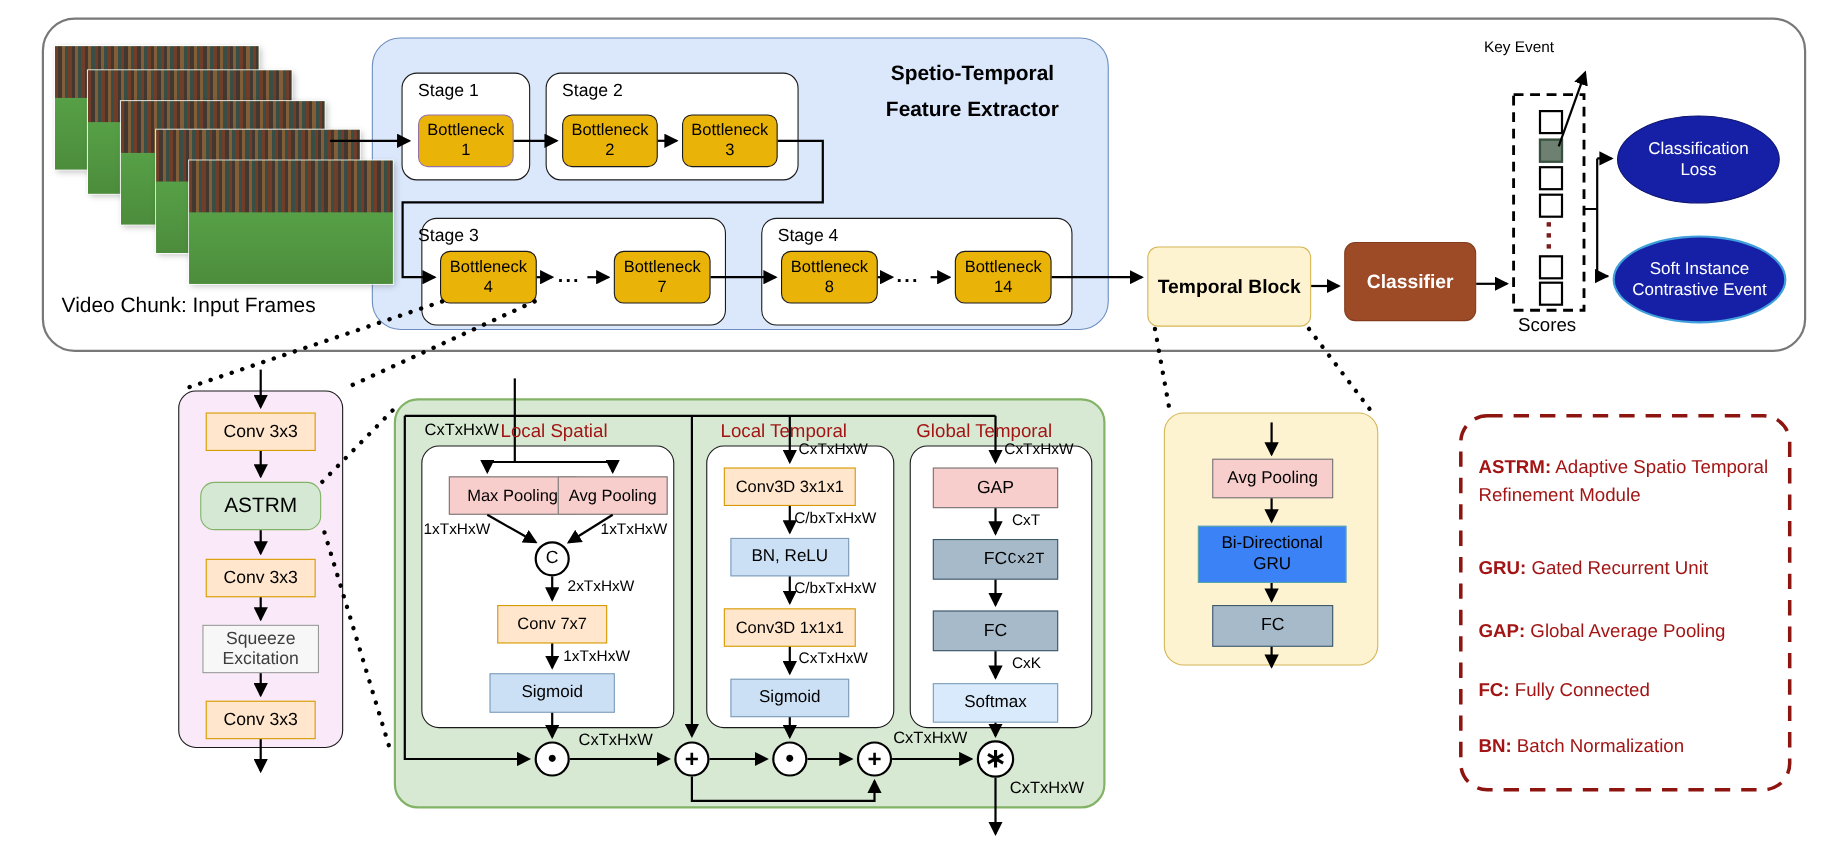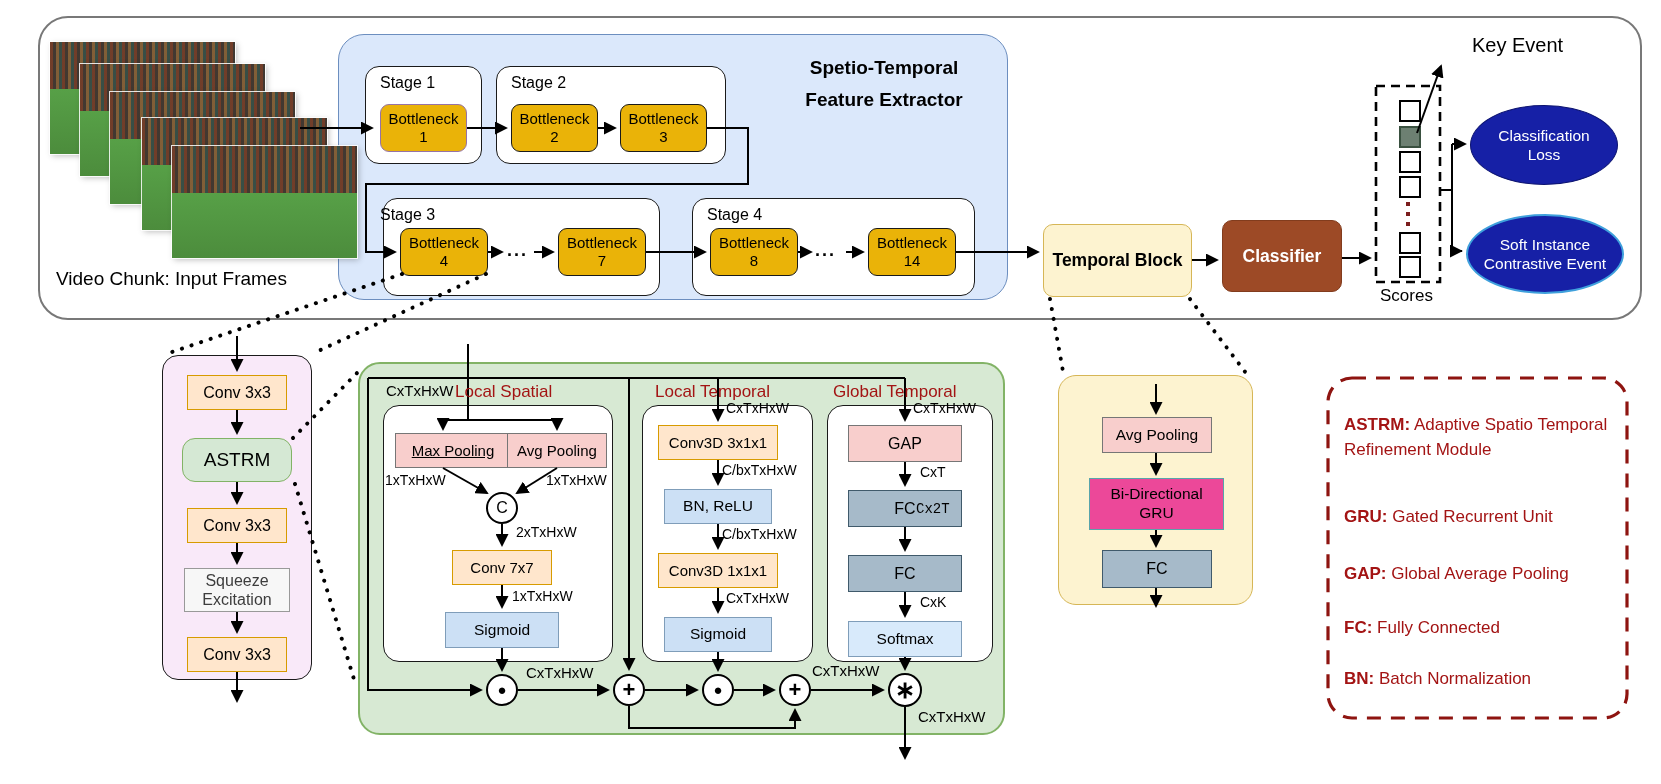--- a/index.html
+++ b/index.html
@@ -10,21 +10,21 @@
   .col{flex-direction:column;}
   .lbl{position:absolute;z-index:3;white-space:nowrap;}
   .container{z-index:0;}
   .stage{background:#fff;border:1.7px solid #1a1a1a;border-radius:14px;}
   .bneck{background:#eab308;border:1.5px solid #1a1a1a;border-radius:9px;}
   .orangebx{background:#ffe6cc;border:1.6px solid #d79b00;}
   .pinkbx{background:#f8cecc;border:1.5px solid #767676;}
   .bluebx{background:#cce0f5;border:1.5px solid #7f9db9;}
   .lightbluebx{background:#d8eafb;border:1.5px solid #7f9db9;}
   .steelbx{background:#a6bac9;border:1.5px solid #405a6b;}
-  .tealbx{background:#ec4899;border:1.5px solid #58a4ab;}
+  .tealbx{background:#3b82f6;border:1.5px solid #58a4ab;}
   .whitepanel{background:#fff;border:1.8px solid #1a1a1a;border-radius:16px;}
   .opc{background:#fff;border:2px solid #000;border-radius:50%;font-weight:bold;z-index:2;}
   .dim{font-size:14px;}
   .branch-title{color:#a31414;font-size:17px;}
   .videoframe{position:absolute;width:185px;height:112px;z-index:1;
      background:
        repeating-linear-gradient(90deg, rgba(125,35,35,.75) 0 3px, rgba(62,28,45,.75) 3px 6px,
          rgba(165,64,52,.6) 6px 9px, rgba(45,45,75,.65) 9px 12px) top/100% 42% no-repeat,
        linear-gradient(180deg,#57a047 0,#4c8c3c 100%) bottom/100% 58% no-repeat,#4c8c3c;
      box-shadow:0 0 0 1px rgba(255,255,255,.85), 2px 2px 6px rgba(0,0,0,.25);}
@@ -106,21 +106,21 @@
   <div class="sq" style="left:1399px;top:100px;"></div>
   <div class="sq filled" style="left:1399px;top:126px;"></div>
   <div class="sq" style="left:1399px;top:151px;"></div>
   <div class="sq" style="left:1399px;top:176px;"></div>
   <div class="dotred" style="left:1406px;top:202px;"></div>
   <div class="dotred" style="left:1406px;top:212px;"></div>
   <div class="dotred" style="left:1406px;top:222px;"></div>
   <div class="sq" style="left:1399px;top:232px;"></div>
   <div class="sq" style="left:1399px;top:256px;"></div>
   <div class="lbl" style="left:1380px;top:286px;font-size:17px;">Scores</div>
-  <div class="lbl" style="left:1472px;top:34px;font-size:20px;">Key Event</div>
+  <div class="lbl" style="left:1349px;top:34px;font-size:14px;">Key Event</div>
 
   <div class="ellipseLoss" style="left:1470px;top:105px;width:146px;height:78px;background:#1620a6;border:1.6px solid #0d1470;">
     <span>Classification</span>
     <span>Loss</span>
   </div>
   <div class="ellipseLoss" style="left:1466px;top:214px;width:154px;height:76px;background:#1620a6;border:2.5px solid #3fa0dc;">
     <span>Soft Instance</span>
     <span>Contrastive Event</span>
   </div>
 
@@ -138,21 +138,21 @@
 
   <div class="lbl dim" style="left:386px;top:382px;font-size:15px;">CxTxHxW</div>
   <div class="lbl branch-title" style="left:455px;top:382px;text-align:right;">Local Spatial</div>
   <div class="lbl branch-title" style="left:655px;top:382px;">Local Temporal</div>
   <div class="lbl branch-title" style="left:833px;top:382px;">Global Temporal</div>
 
   <div class="box whitepanel container" style="left:383px;top:405px;width:230px;height:257px;"></div>
   <div class="box whitepanel container" style="left:642px;top:405px;width:171px;height:257px;"></div>
   <div class="box whitepanel container" style="left:827px;top:405px;width:166px;height:257px;"></div>
 
-  <div class="box pinkbx" style="left:395px;top:433px;width:116px;height:35px;text-decoration:underline;">Max Pooling</div>
+  <div class="box pinkbx" style="left:408px;top:433px;width:116px;height:35px;">Max Pooling</div>
   <div class="box pinkbx" style="left:507px;top:433px;width:100px;height:35px;">Avg Pooling</div>
   <div class="lbl dim" style="left:385px;top:472px;">1xTxHxW</div>
   <div class="lbl dim" style="left:546px;top:472px;">1xTxHxW</div>
   <div class="opc box" style="left:486px;top:492px;width:32px;height:32px;font-size:16px;font-weight:normal;">C</div>
   <div class="lbl dim" style="left:516px;top:524px;">2xTxHxW</div>
   <div class="box orangebx" style="left:452px;top:550px;width:100px;height:35px;">Conv 7x7</div>
   <div class="lbl dim" style="left:512px;top:588px;">1xTxHxW</div>
   <div class="box bluebx" style="left:445px;top:612px;width:114px;height:36px;font-size:15.5px;">Sigmoid</div>
 
   <div class="lbl dim" style="left:726px;top:400px;">CxTxHxW</div>

